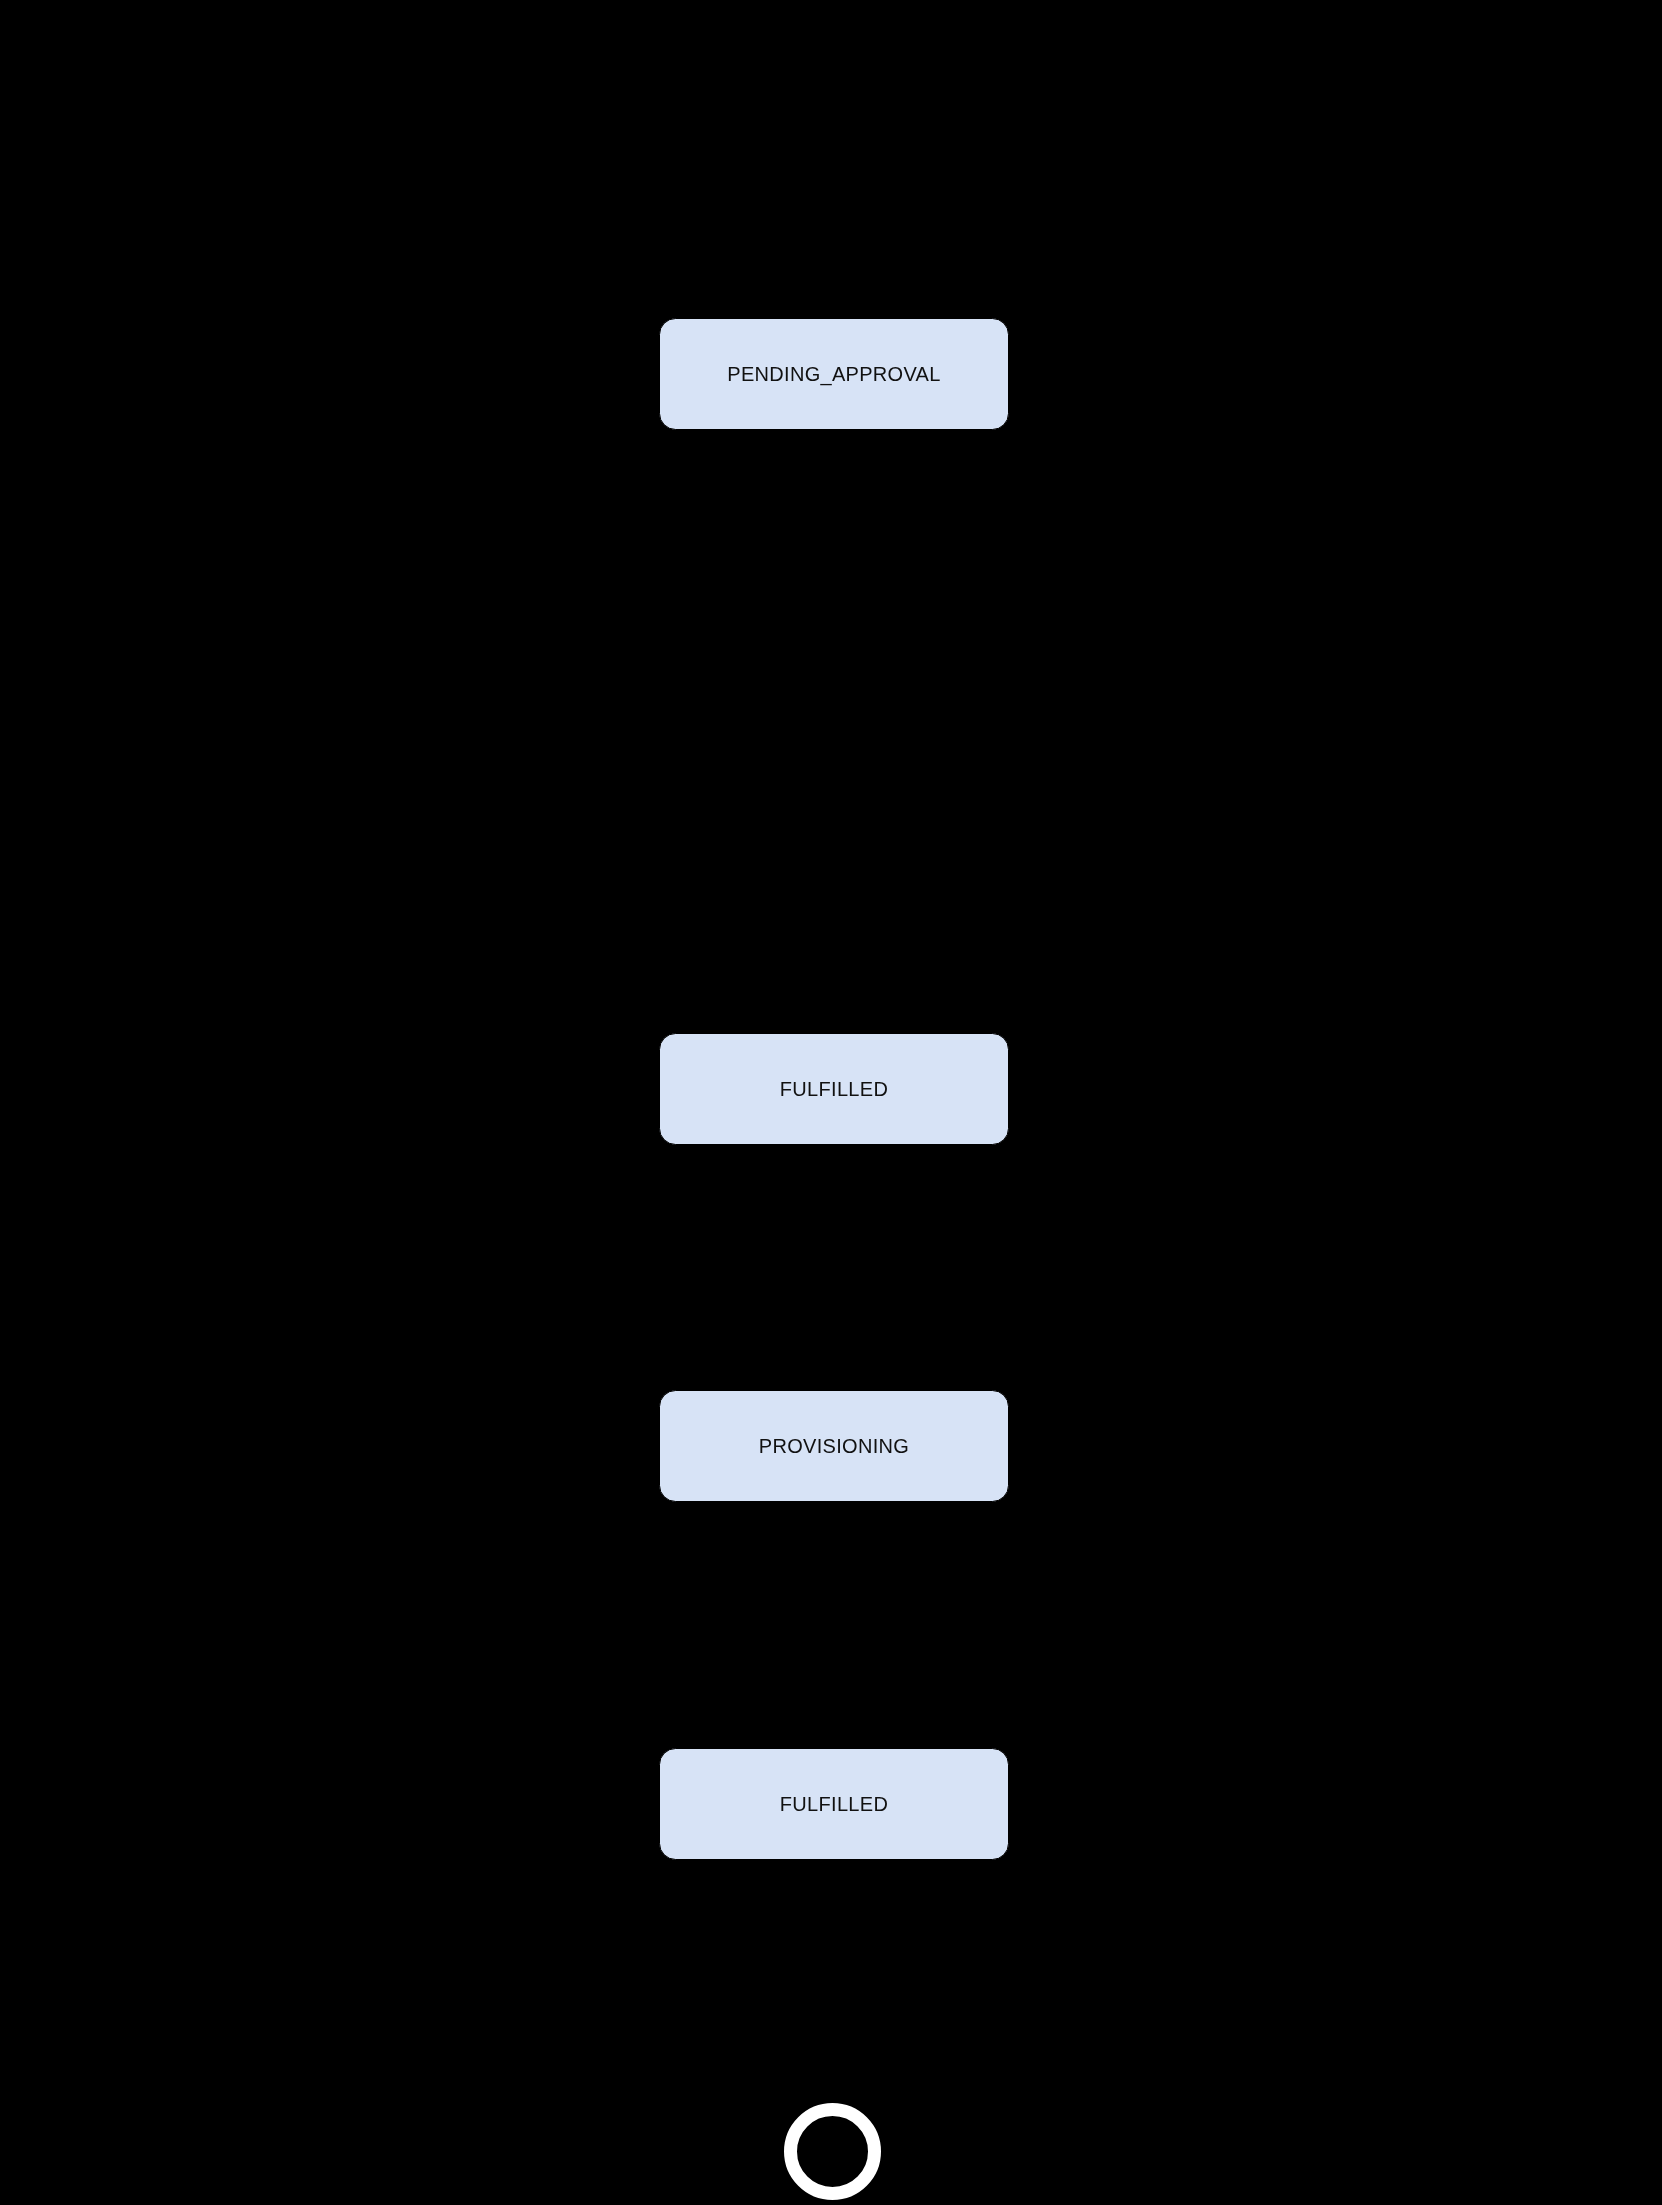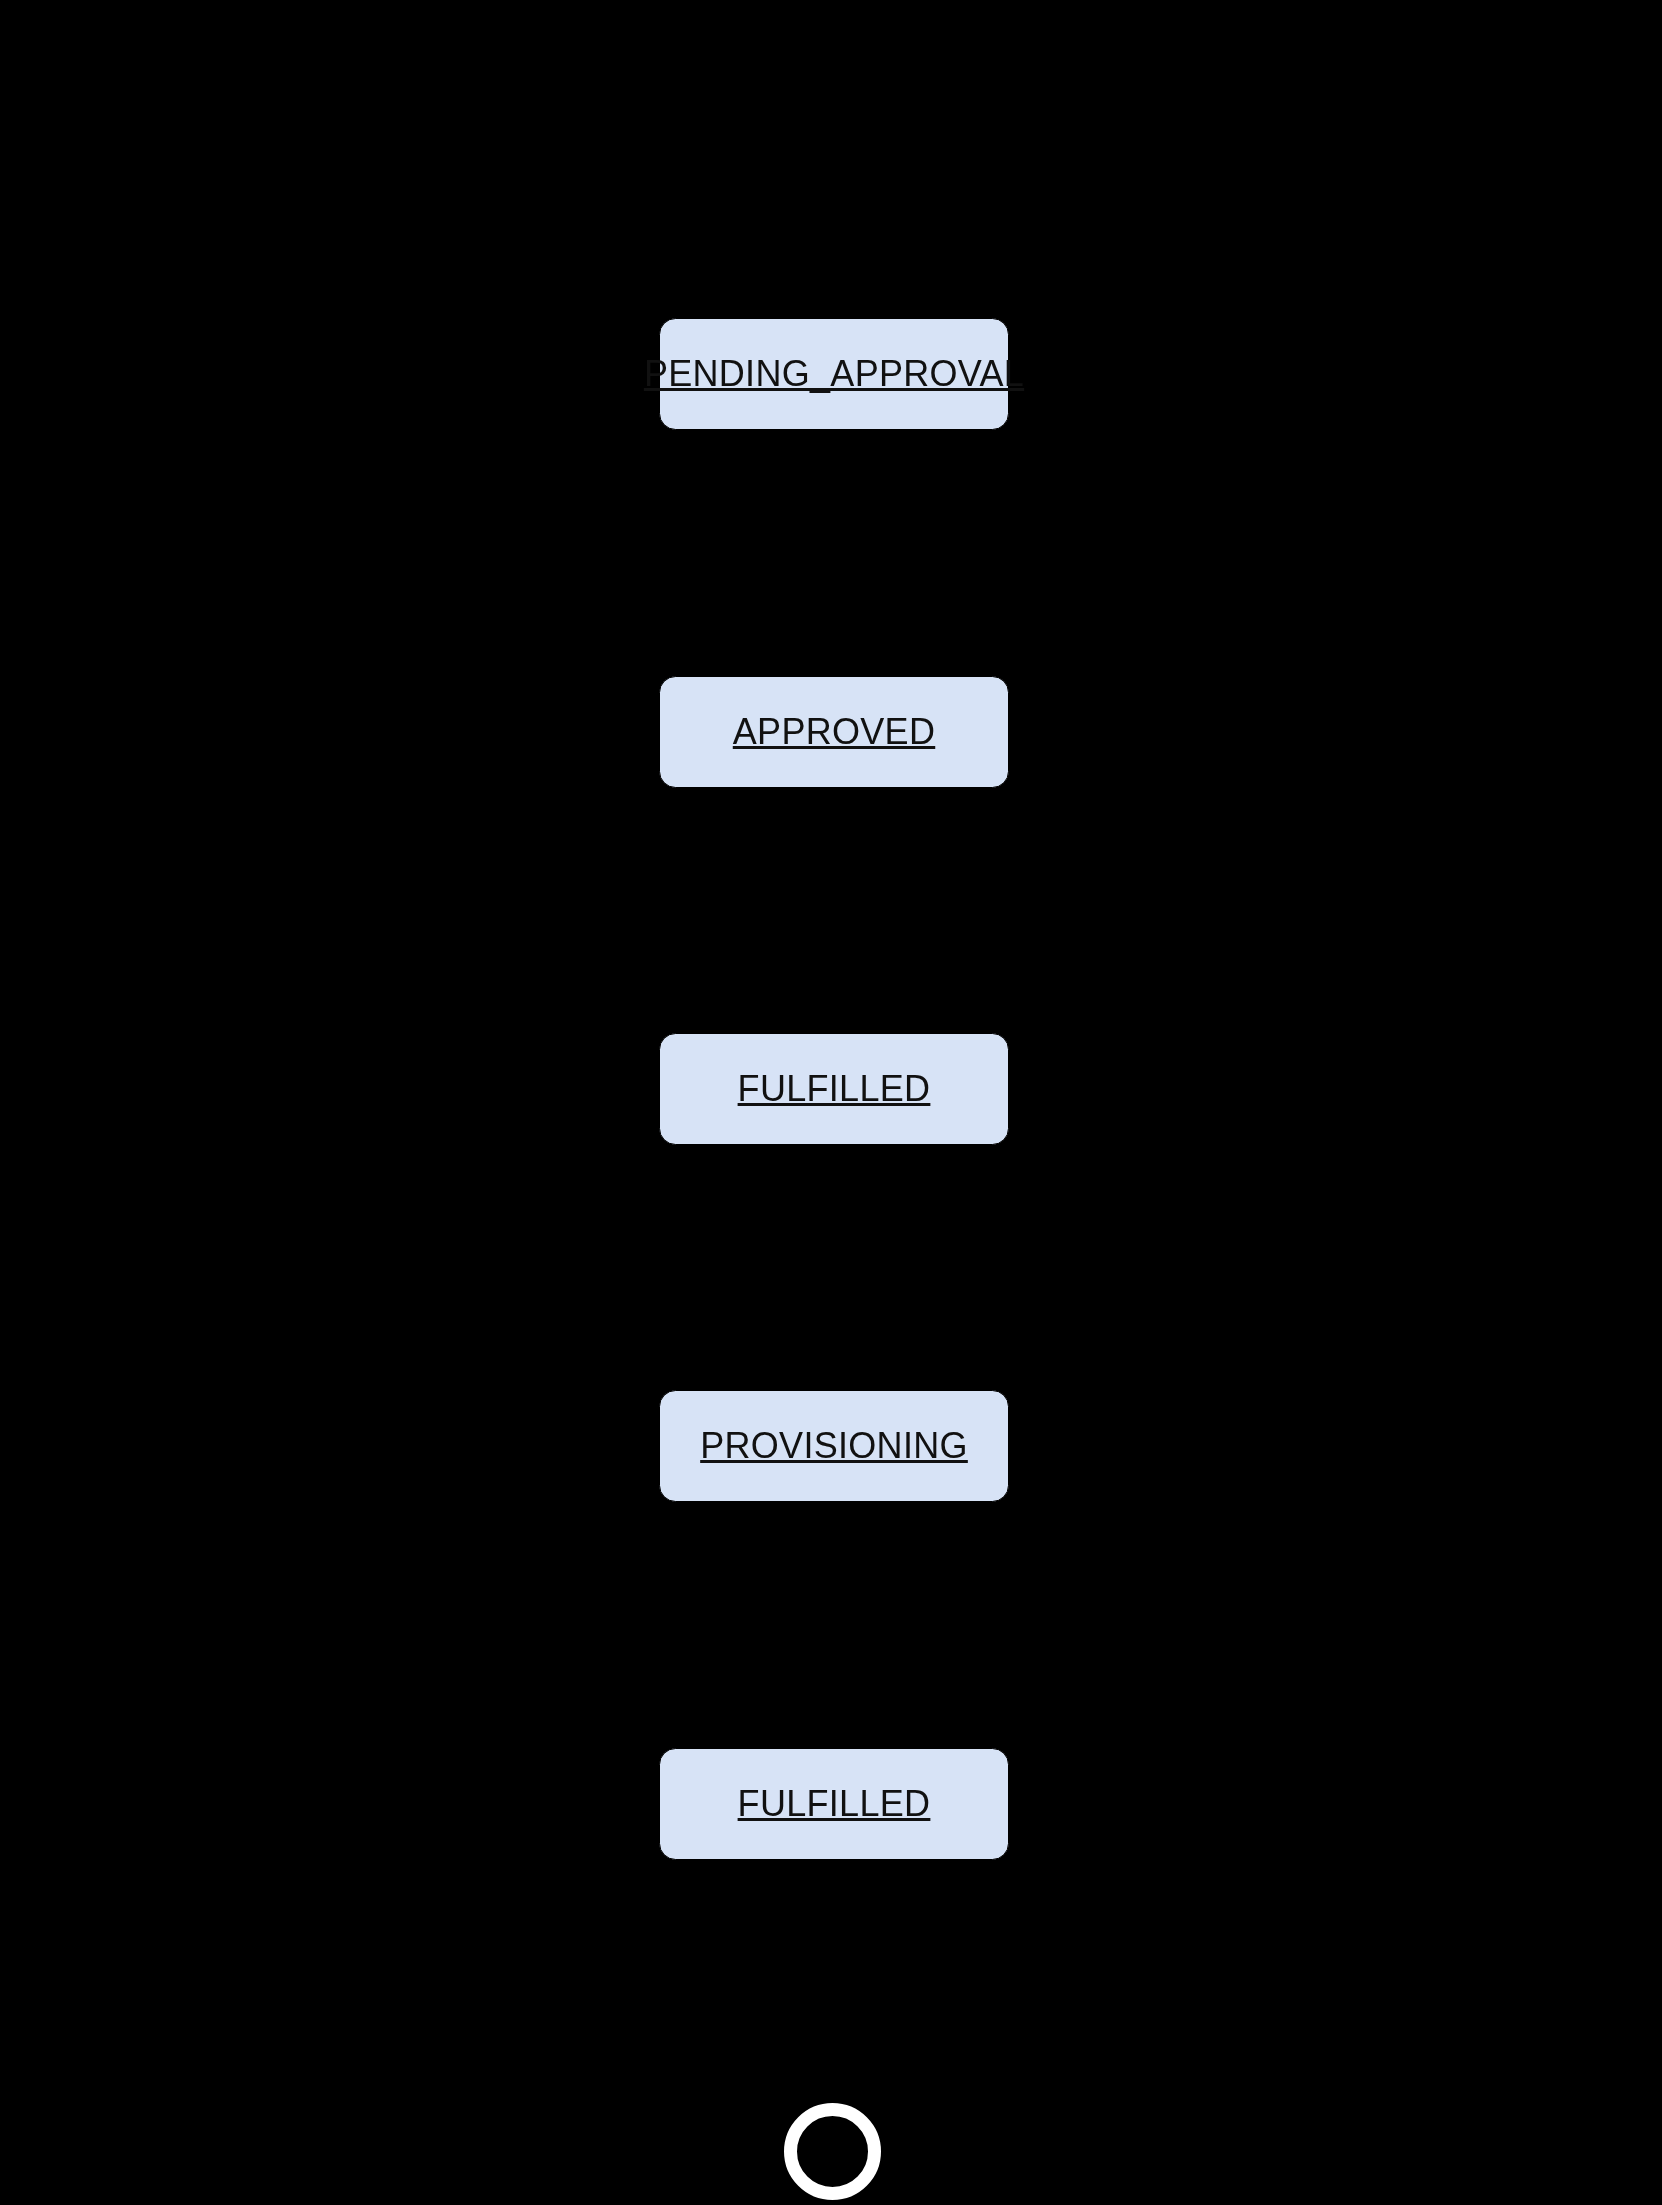--- a/index.html
+++ b/index.html
@@ -21,24 +21,23 @@
     width: 350px;
     height: 112px;
     box-sizing: border-box;
     background: #d7e3f6;
     border: 1.8px solid #000000;
     border-radius: 16.6px;
     display: flex;
     align-items: center;
     justify-content: center;
     color: #111111;
-    font-size: 36px;
+    font-size: 20px;
     letter-spacing: 0.3px;
     white-space: nowrap;
-    text-decoration: underline;
   }
   .node-1 { top: 318px; }
   .node-2 { top: 676px; }
   .node-3 { top: 1033px; }
   .node-4 { top: 1390px; }
   .node-5 { top: 1748px; }
   .end-ring {
     position: absolute;
     left: 784px;
     top: 2103px;
@@ -52,23 +51,20 @@
 </style>
 </head>
 <body>
 
 <div class="canvas">
 
   <div class="state-node node-1">
     <span>PENDING_APPROVAL</span>
   </div>
 
-  <div class="state-node node-2">
-    <span>APPROVED</span>
-  </div>
 
   <div class="state-node node-3">
     <span>FULFILLED</span>
   </div>
 
   <div class="state-node node-4">
     <span>PROVISIONING</span>
   </div>
 
   <div class="state-node node-5">

